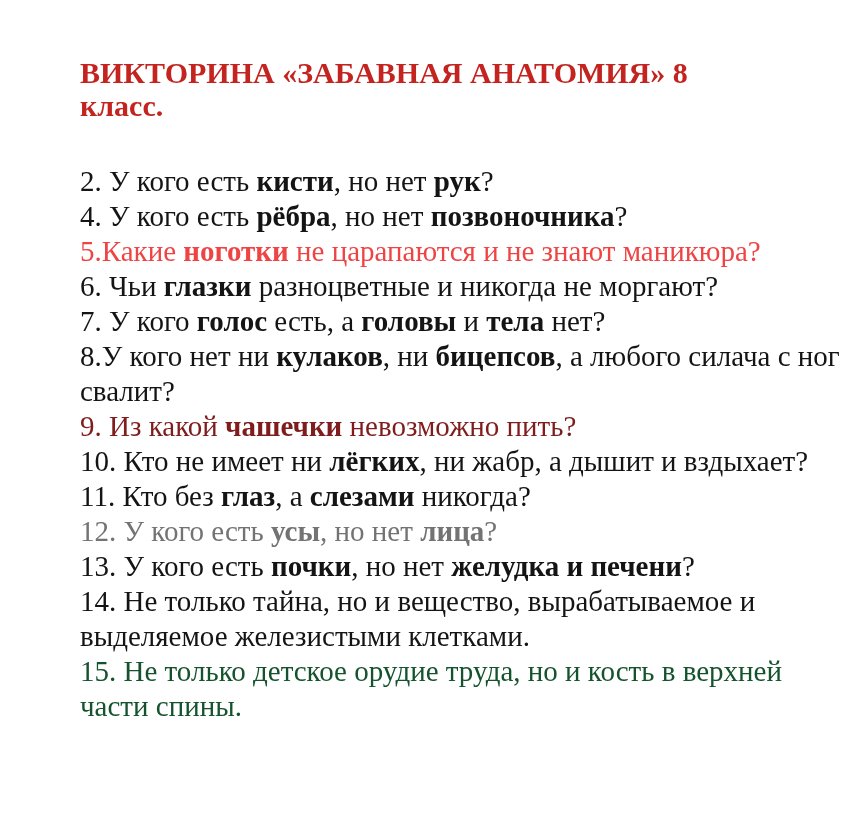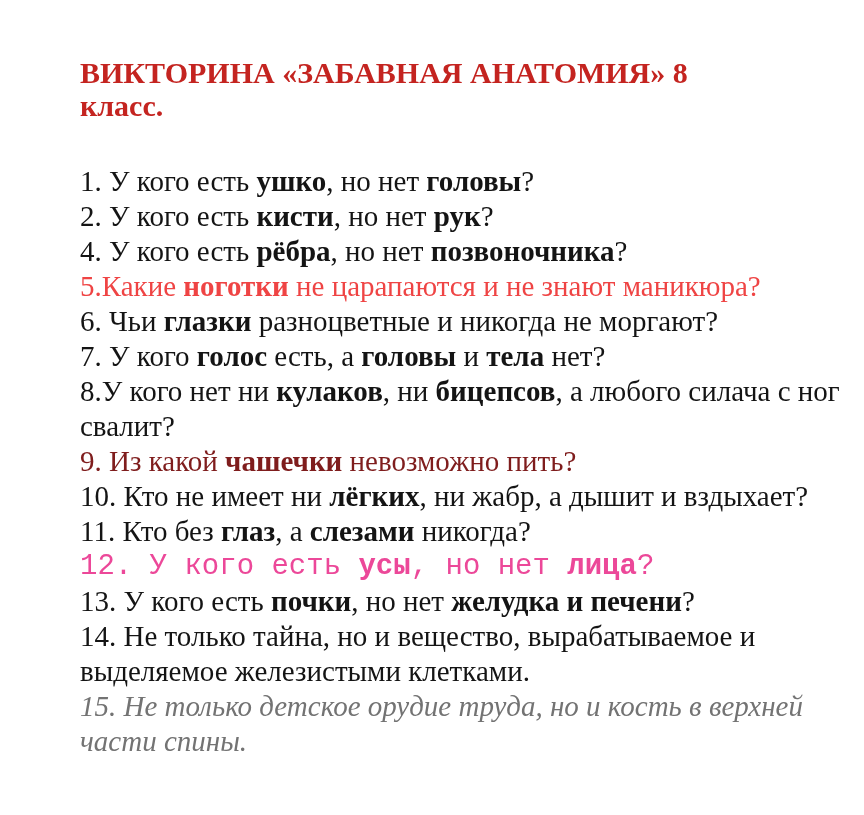--- a/index.html
+++ b/index.html
@@ -42,28 +42,27 @@
     font-weight: bold;
   }
 </style>
 </head>
 <body style="background: rgb(255, 255, 255);">
 
 <div class="page">
   <h1 class="quiz-title" style="color: rgb(196, 36, 32);">ВИКТОРИНА «ЗАБАВНАЯ АНАТОМИЯ» 8 класс.</h1>
 
   <div class="question-list">
-      <p class="question" style="color: rgb(20, 20, 20);"><span>1. У кого есть </span><span class="bold">ушко</span><span>, но нет </span><span class="bold">головы</span><span>?</span></p>
       <p class="question" style="color: rgb(20, 20, 20);"><span>2. У кого есть </span><span class="bold">кисти</span><span>, но нет </span><span class="bold">рук</span><span>?</span></p>
       <p class="question" style="color: rgb(20, 20, 20);"><span>4. У кого есть </span><span class="bold">рёбра</span><span>, но нет </span><span class="bold">позвоночника</span><span>?</span></p>
       <p class="question" style="color: #ef4444;"><span>5.Какие </span><span class="bold">ноготки</span><span> не царапаются и не знают маникюра?</span></p>
       <p class="question" style="color: rgb(20, 20, 20);"><span>6. Чьи </span><span class="bold">глазки</span><span> разноцветные и никогда не моргают?</span></p>
       <p class="question" style="color: rgb(20, 20, 20);"><span>7. У кого </span><span class="bold">голос</span><span> есть, а </span><span class="bold">головы</span><span> и </span><span class="bold">тела</span><span> нет?</span></p>
       <p class="question" style="color: rgb(20, 20, 20);"><span>8.У кого нет ни </span><span class="bold">кулаков</span><span>, ни </span><span class="bold">бицепсов</span><span>, а любого силача с ног свалит?</span></p>
       <p class="question" style="color: #7f1d1d;"><span>9. Из какой </span><span class="bold">чашечки</span><span> невозможно пить?</span></p>
       <p class="question" style="color: rgb(20, 20, 20);"><span>10. Кто не имеет ни </span><span class="bold">лёгких</span><span>, ни жабр, а дышит и вздыхает?</span></p>
       <p class="question" style="color: rgb(20, 20, 20);"><span>11. Кто без </span><span class="bold">глаз</span><span>, а </span><span class="bold">слезами</span><span> никогда?</span></p>
-      <p class="question" style="color: #ec4899; font-family: Liberation Mono, monospace;"><span>12. У кого есть </span><span class="bold">усы</span><span>, но нет </span><span class="bold">лица</span><span>?</span></p>
+      <p class="question" style="color: #737373;"><span>12. У кого есть </span><span class="bold">усы</span><span>, но нет </span><span class="bold">лица</span><span>?</span></p>
       <p class="question" style="color: rgb(20, 20, 20);"><span>13. У кого есть </span><span class="bold">почки</span><span>, но нет </span><span class="bold">желудка и печени</span><span>?</span></p>
       <p class="question" style="color: rgb(20, 20, 20);"><span>14. Не только тайна, но и вещество, вырабатываемое и выделяемое железистыми клетками.</span></p>
-      <p class="question" style="color: #737373; font-style: italic;"><span>15. Не только детское орудие труда, но и кость в верхней части спины.</span></p>
+      <p class="question" style="color: #14532d;"><span>15. Не только детское орудие труда, но и кость в верхней части спины.</span></p>
     </div>
 </div>
 
 </body></html>

